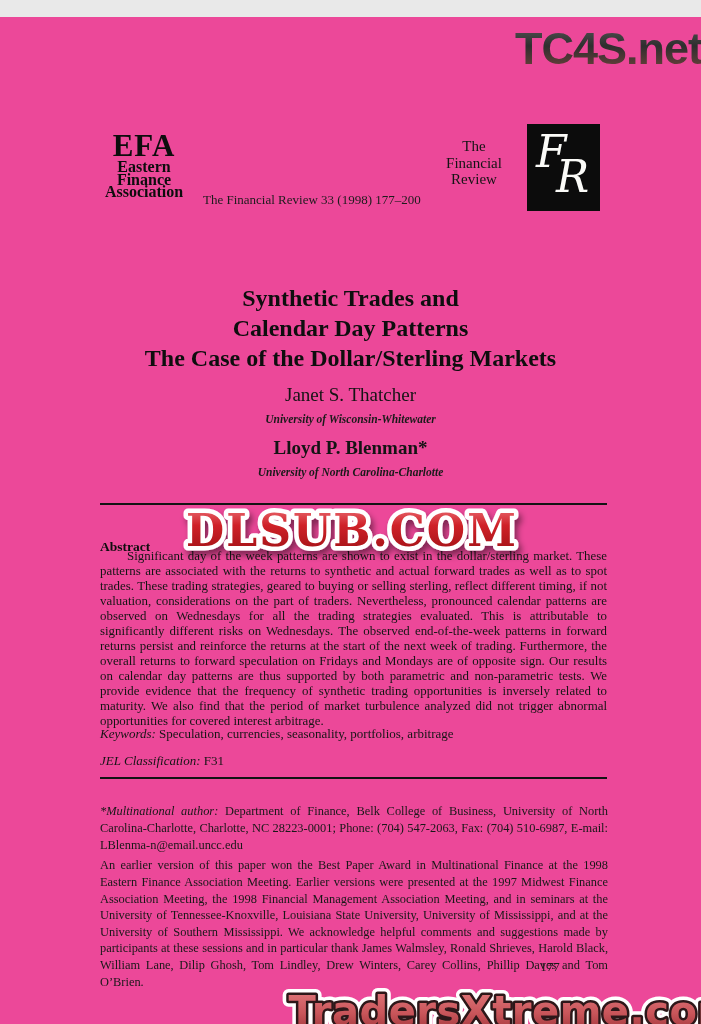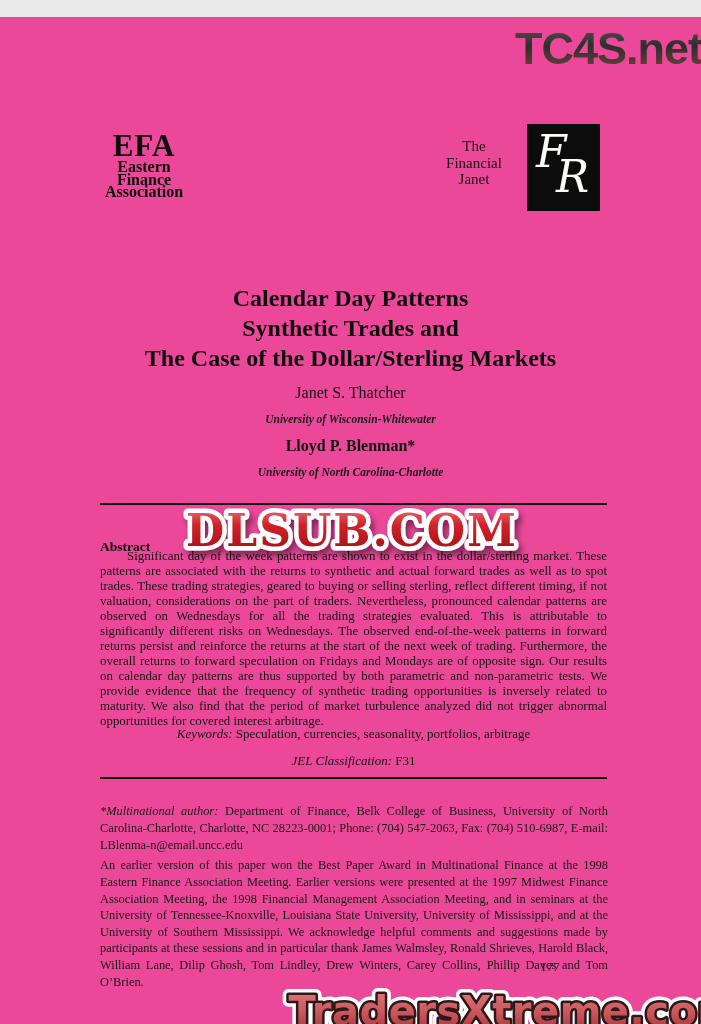--- a/index.html
+++ b/index.html
@@ -17,34 +17,34 @@
   .efa-line { font-size:16px; font-weight:bold; line-height:12.5px; color:#0d0d0d; }
   .citation { left:203px; top:175px; font-size:13px; color:#1c1c1c; white-space:nowrap; }
   .journal-name { left:428px; top:121px; width:92px; text-align:center; font-size:15px; line-height:16.5px; color:#141414; }
   .fr-logo { left:527px; top:107px; width:73px; height:87px; background:#0c0c0c; }
   .fr-f, .fr-r { position:absolute; color:#fbfbf8; font-family:"DejaVu Serif", serif; font-style:italic; font-size:44px; line-height:44px; }
   .fr-f { left:9px; top:6px; }
   .fr-r { left:29px; top:31px; }
 
   
   .title-block { left:0; right:0; top:266px; text-align:center; font-weight:bold; font-size:24px; line-height:30px; color:#0e0e0e; }
-  .author-name { left:0; right:0; text-align:center; font-size:16px; color:#141414; }
+  .author-name { left:0; right:0; text-align:center; font-size:19px; color:#141414; }
   .author-affil { left:0; right:0; text-align:center; font-size:11.5px; font-weight:bold; font-style:italic; color:#1a1a1a; }
   .author1-name { top:367px; }
   .author1-affil { top:396px; }
   .author2-name { top:420px;font-weight:bold; }
   .author2-affil { top:449px;font-style:italic; }
 
   
   .rule { left:100px; width:507px; border-top:2px solid #131313; height:0; }
   .rule-1 { top:486px; }
   .rule-2 { top:760px; }
   .abstract-heading { left:100px; top:522px; font-size:13.5px; font-weight:bold; color:#0e0e0e;font-family:Liberation Serif, serif; }
   .abstract-body { left:100px; top:519px; width:507px; font-size:12.9px; line-height:15px; text-align:justify; text-indent:27px; color:#151515; }
-  .kv-line { left:100px; width:507px; font-size:13px; color:#151515;text-align:center; }
+  .kv-line { left:100px; width:507px; font-size:13px; color:#151515; }
   .keywords-line { top:709px; }
   .jel-line { top:736px; }
   .it { font-style:italic; }
 
   
   .footnote { left:100px; width:508px; font-size:12.4px; line-height:16.6px; text-align:justify; color:#181818; }
   .footnote-1 { top:774px; }
   .footnote-2 { top:828px; }
   .page-number { left:500px; top:942px; width:100px; text-align:center; font-size:13px; color:#1a1a1a; }
 
@@ -72,35 +72,36 @@
     <text x="197" y="45" text-anchor="end" fill="url(#tcGrad)">TC4S.net</text>
   </svg>
 
   <div class="abs efa-logo">
     <div class="efa-acronym">EFA</div>
     <div class="efa-line">Eastern</div>
     <div class="efa-line">Finance</div>
     <div class="efa-line">Association</div>
   </div>
 
+  <div class="abs citation">The Financial Review 33 (1998) 177–200</div>
 
   <div class="abs journal-name">
     <div>The</div>
     <div>Financial</div>
-    <div>Janet</div>
+    <div>Review</div>
   </div>
 
   <div class="abs fr-logo">
     <span class="fr-f">F</span>
     <span class="fr-r">R</span>
   </div>
 
   <div class="abs title-block">
+    <div>Synthetic Trades and</div>
     <div>Calendar Day Patterns</div>
-    <div>Synthetic Trades and</div>
     <div>The Case of the Dollar/Sterling Markets</div>
   </div>
 
   <div class="abs author-name author1-name">Janet S. Thatcher</div>
   <div class="abs author-affil author1-affil">University of Wisconsin-Whitewater</div>
   <div class="abs author-name author2-name">Lloyd P. Blenman*</div>
   <div class="abs author-affil author2-affil">University of North Carolina-Charlotte</div>
 
   <div class="abs rule rule-1"></div>
   <div class="abs abstract-heading">Abstract</div>

